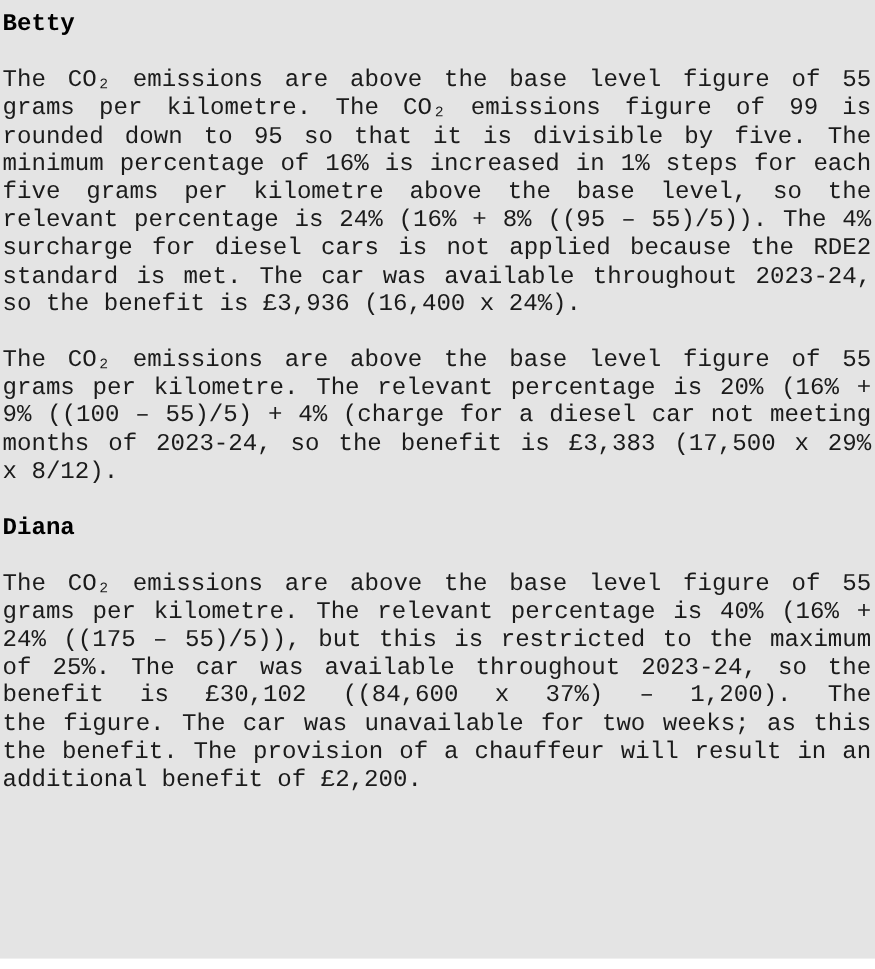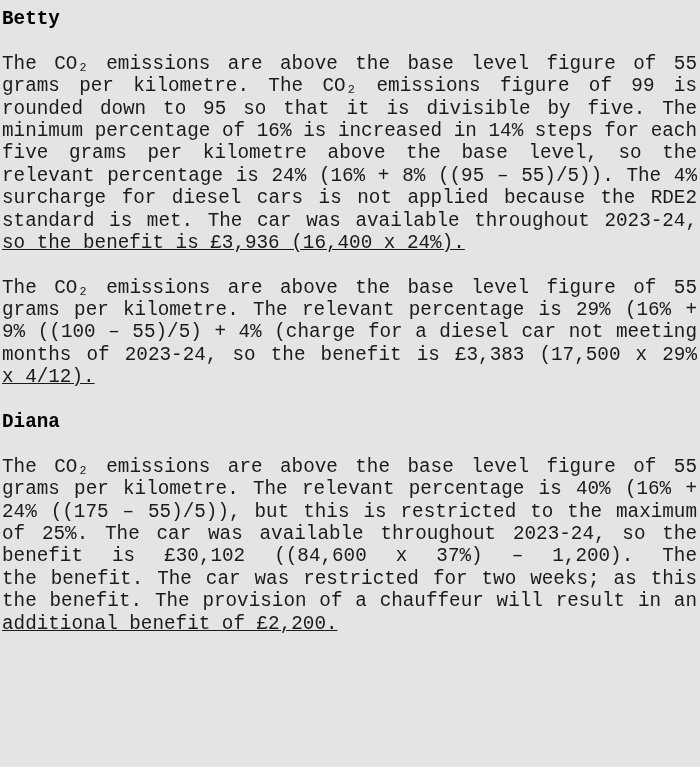--- a/index.html
+++ b/index.html
@@ -34,67 +34,66 @@
   }
   .text-line {
     height: 22.4px;
     text-align: justify;
     text-align-last: justify;
     white-space: normal;
   }
   .text-line.last {
     text-align: center;
     text-align-last: left;
-    text-decoration: underline;
   }
   .bottom-strip {
     width: 700px;
     height: 8px;
     background: #ffffff;
   }
 </style>
 </head>
 <body>
 
 <div class="page">
 
   <div class="section">
     <div class="section-heading">Betty</div>
     <div class="paragraph">
       <div class="text-line">The CO₂ emissions are above the base level figure of 55</div>
       <div class="text-line">grams per kilometre. The CO₂ emissions figure of 99 is</div>
       <div class="text-line">rounded down to 95 so that it is divisible by five. The</div>
-      <div class="text-line">minimum percentage of 16% is increased in 14% steps for each</div>
+      <div class="text-line">minimum percentage of 16% is increased in 1% steps for each</div>
       <div class="text-line">five grams per kilometre above the base level, so the</div>
       <div class="text-line">relevant percentage is 24% (16% + 8% ((95 – 55)/5)). The 4%</div>
       <div class="text-line">surcharge for diesel cars is not applied because the RDE2</div>
       <div class="text-line">standard is met. The car was available throughout 2023-24,</div>
       <div class="text-line last">so the benefit is £3,936 (16,400 x 24%).</div>
     </div>
   </div>
 
   <div class="section">
     <div class="paragraph">
       <div class="text-line">The CO₂ emissions are above the base level figure of 55</div>
-      <div class="text-line">grams per kilometre. The relevant percentage is 29% (16% +</div>
+      <div class="text-line">grams per kilometre. The relevant percentage is 20% (16% +</div>
       <div class="text-line">9% ((100 – 55)/5) + 4% (charge for a diesel car not meeting</div>
       <div class="text-line">months of 2023-24, so the benefit is £3,383 (17,500 x 29%</div>
-      <div class="text-line last">x 4/12).</div>
+      <div class="text-line last">x 8/12).</div>
     </div>
   </div>
 
   <div class="section">
     <div class="section-heading">Diana</div>
     <div class="paragraph">
       <div class="text-line">The CO₂ emissions are above the base level figure of 55</div>
       <div class="text-line">grams per kilometre. The relevant percentage is 40% (16% +</div>
       <div class="text-line">24% ((175 – 55)/5)), but this is restricted to the maximum</div>
       <div class="text-line">of 25%. The car was available throughout 2023-24, so the</div>
       <div class="text-line">benefit is £30,102 ((84,600 x 37%) – 1,200). The</div>
-      <div class="text-line">the benefit. The car was restricted for two weeks; as this</div>
+      <div class="text-line">the figure. The car was unavailable for two weeks; as this</div>
       <div class="text-line">the benefit. The provision of a chauffeur will result in an</div>
       <div class="text-line last">additional benefit of £2,200.</div>
     </div>
   </div>
 
 </div>
 
 <div class="bottom-strip"></div>
 
 </body></html>

